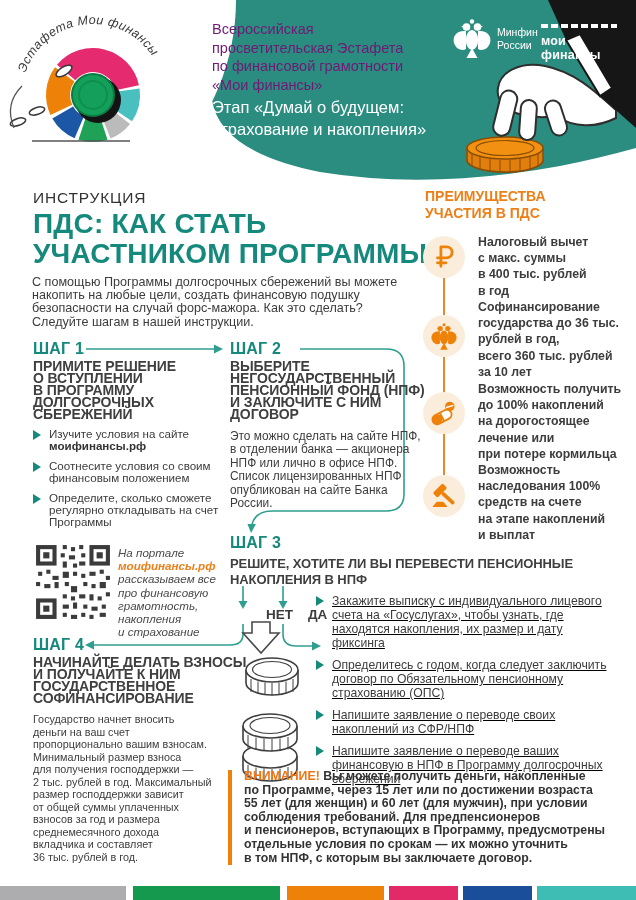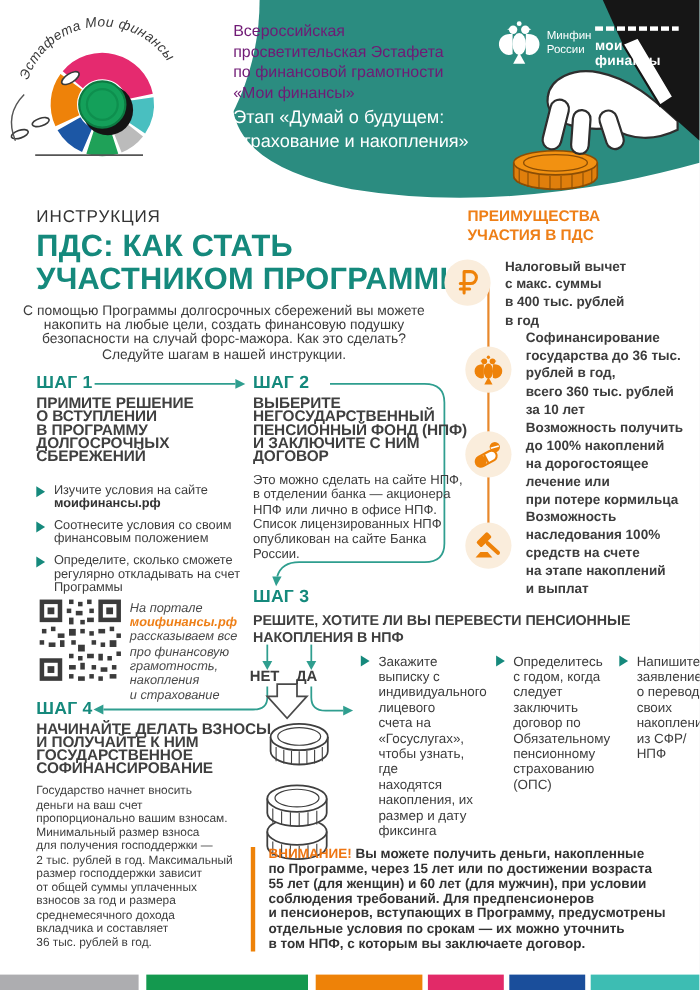--- a/index.html
+++ b/index.html
@@ -15,54 +15,54 @@
   .hdr-stage b{font-weight:400;}
   .minfin{left:449px;top:16px;display:flex;align-items:center;gap:8px;color:#fff;}
   .minfin-label{font-size:10.5px;line-height:13px;color:#fff;}
   .moifin{left:541px;top:24px;width:78px;}
   .moifin-dash{height:3.5px;width:76px;background:repeating-linear-gradient(90deg,#fff 0 7px,transparent 7px 10px);}
   .moifin-label{margin-top:6px;color:#fff;font-size:12.5px;font-weight:800;letter-spacing:.2px;}
 
   
   .kicker{left:33px;top:189px;font-size:15.5px;letter-spacing:.8px;color:#333;font-weight:500;}
   .h1{left:33px;top:209px;font-size:28px;line-height:30px;font-weight:800;color:#15897C;letter-spacing:.2px;}
-  .intro{left:21px;top:276px;font-size:12.6px;line-height:13.2px;color:#3C3C3C;text-align:center;}
+  .intro{left:32px;top:276px;font-size:12.6px;line-height:13.2px;color:#3C3C3C;}
 
   
   .step-label{font-size:16px;font-weight:800;color:#15897C;letter-spacing:.2px;}
   .step-title{font-size:14px;line-height:12px;font-weight:800;color:#3F3F3F;letter-spacing:-.1px;}
   .step-body{font-size:12.2px;line-height:13.3px;color:#3C3C3C;}
   #step1-label{left:33px;top:340px;}
   #step1-title{left:33px;top:360px;}
-  #step1-bullets{left:33px;top:440px;display:flex;flex-direction:column;gap:7px;width:195px;}
+  #step1-bullets{left:33px;top:428px;display:flex;flex-direction:column;gap:7px;width:195px;}
   .bullet{display:flex;gap:8px;}
   .tri{width:0;height:0;border-left:8px solid #15897C;border-top:5px solid transparent;border-bottom:5px solid transparent;margin-top:2px;flex:none;}
   .bullet-text{font-size:11.6px;line-height:12.4px;color:#3C3C3C;}
   .bullet-text b{font-weight:800;color:#333;}
   #step2-label{left:230px;top:340px;}
   #step2-title{left:230px;top:360px;}
   #step2-body{left:230px;top:430px;font-size:11.9px;line-height:13.4px;}
   #step3-label{left:230px;top:534px;}
   #step3-title{left:230px;top:556px;font-size:13px;line-height:16px;}
-  .yn-label{font-size:13.5px;font-weight:800;color:#3C3C3C;}
+  .yn-label{font-size:13.5px;font-weight:800;color:#3C3C3C;margin-left:39px;}
   #no-label{left:227px;top:607px;}
   #yes-label{left:269px;top:607px;}
-  #yes-bullets{left:328px;top:594px;display:flex;flex-direction:row;gap:8px;width:300px;}
+  #yes-bullets{left:316px;top:594px;display:flex;flex-direction:column;gap:8px;width:300px;text-decoration:underline;}
   #yes-bullets .bullet-text{font-size:12.2px;line-height:14px;}
   #step4-label{left:33px;top:636px;}
   #step4-title{left:33px;top:656px;}
   #step4-body{left:33px;top:713px;font-size:10.8px;line-height:12.5px;}
 
   
   #benefits-heading{left:425px;top:188px;font-size:14px;line-height:16.5px;font-weight:800;color:#EE7F17;}
   #benefits-line{left:443px;top:258px;width:2px;height:238px;background:#E8882B;}
   .benefit-icon-wrap{width:42px;height:42px;border-radius:50%;background:#FAEDDC;display:flex;align-items:center;justify-content:center;flex:none;}
   .benefit{display:flex;gap:13px;align-items:flex-start;}
   .benefit-text{font-size:12.3px;line-height:16.2px;font-weight:700;color:#3C3C3C;}
-  #benefit-0{left:404px;top:236px;} #benefit-0 .benefit-text{margin-top:-2px;}
+  #benefit-0{left:423px;top:236px;} #benefit-0 .benefit-text{margin-top:-2px;}
   #benefit-1{left:423px;top:315px;} #benefit-1 .benefit-text{margin-top:-16px;}
   #benefit-2{left:423px;top:392px;} #benefit-2 .benefit-text{margin-top:-11px;}
   #benefit-3{left:423px;top:475px;} #benefit-3 .benefit-text{margin-top:-13px;}
 
   
   #qr-code{left:34px;top:543px;}
   #qr-caption{left:118px;top:546px;width:120px;font-style:italic;font-size:11.6px;line-height:13.2px;color:#4a4a4a;font-weight:500;}
   #qr-caption .lnk{color:#EE7F17;font-weight:800;}
 
   

